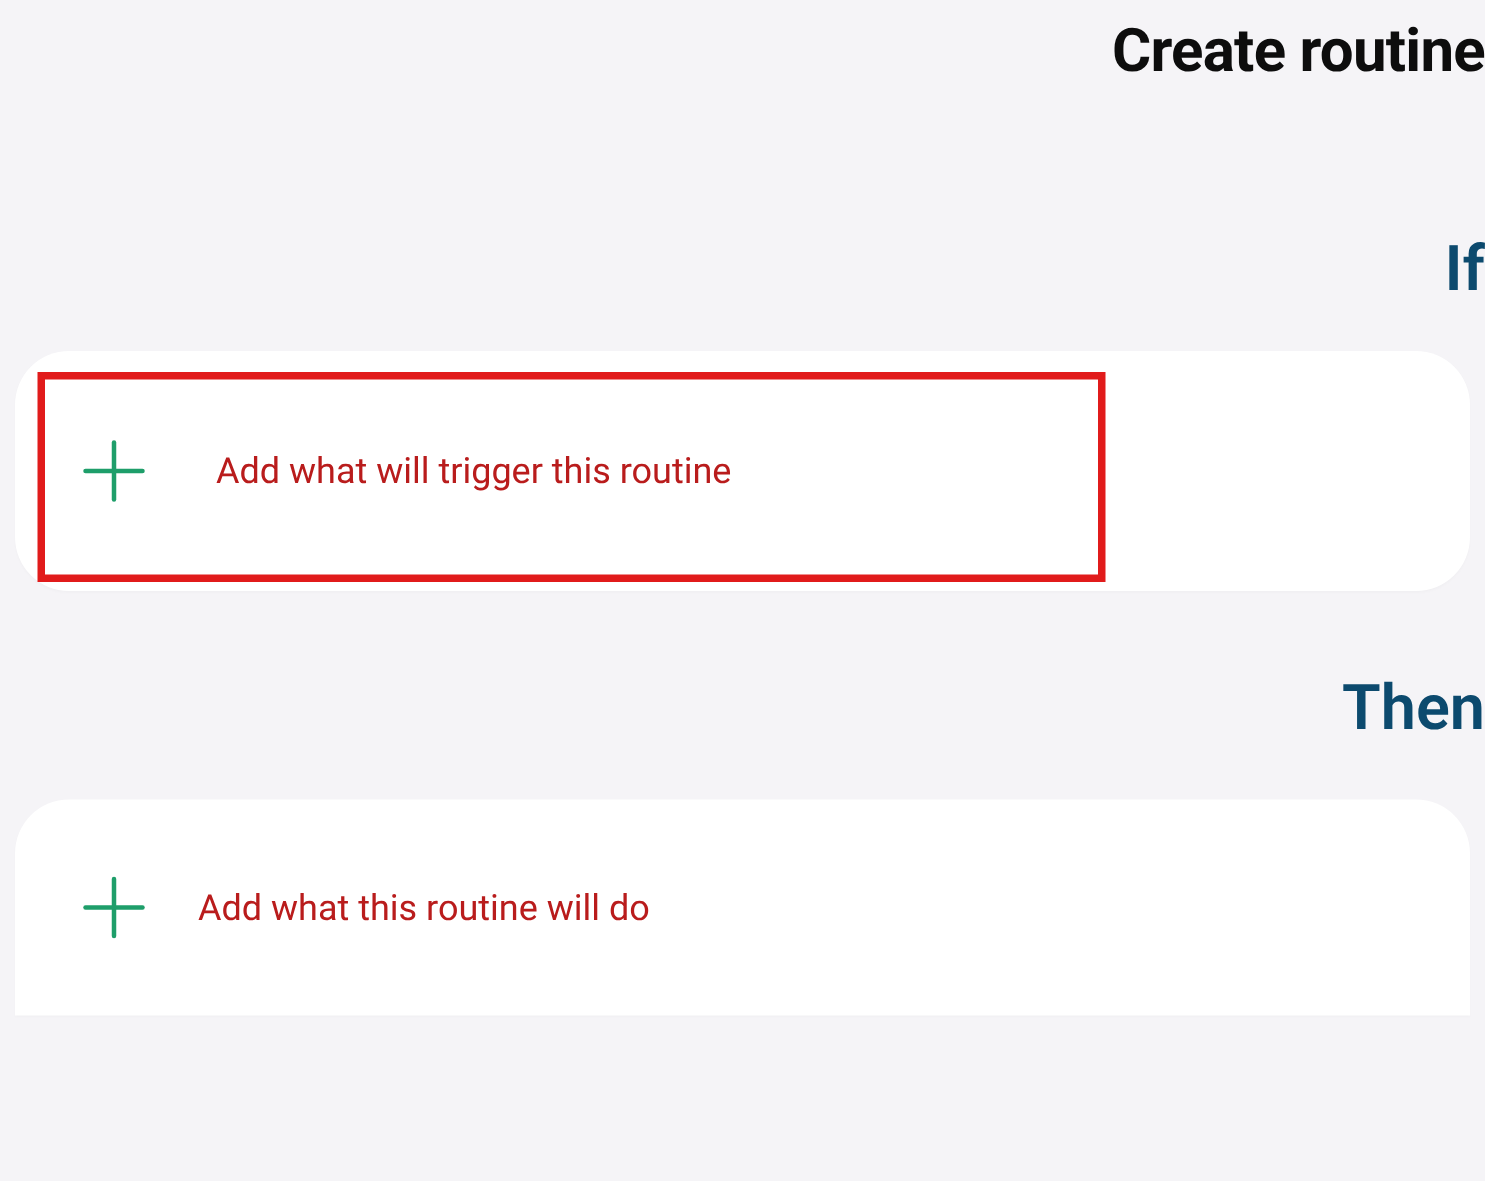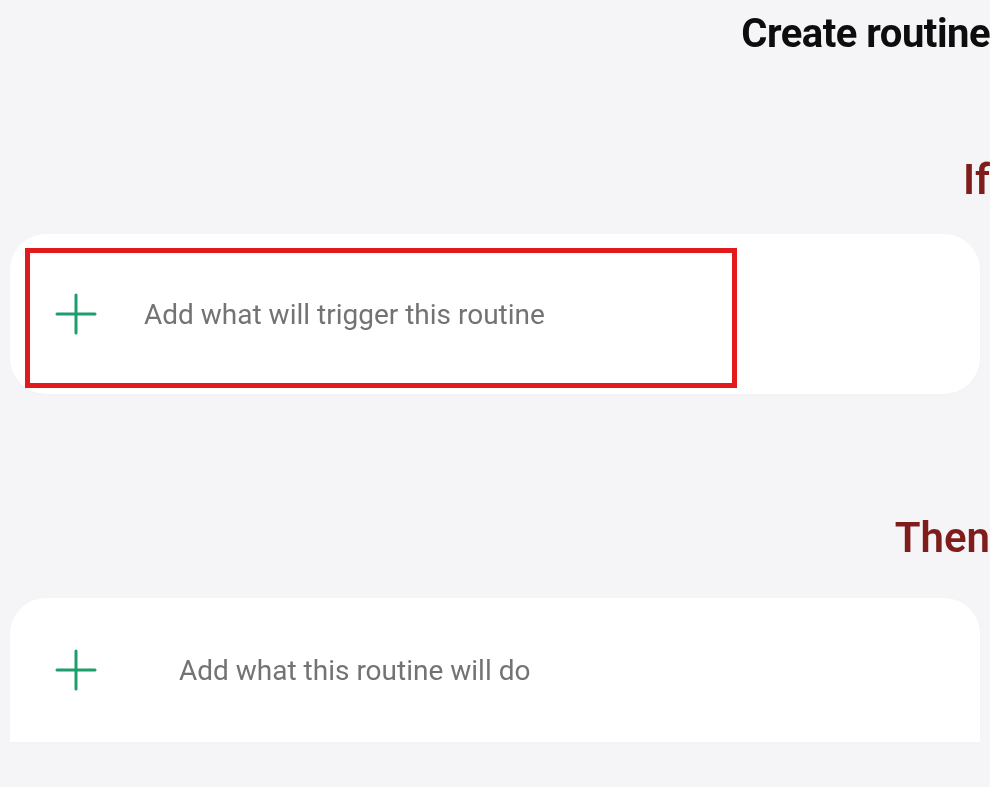--- a/index.html
+++ b/index.html
@@ -19,57 +19,56 @@
       font-size: 40px;
       font-weight: 700;
       letter-spacing: -0.5px;
       padding: 10px 0 0 52px;
       color: #0d0d0d;
     }
     .section-label {
       font-size: 42px;
       font-weight: 600;
       padding-left: 35px;
-      color: #7f1d1d;
+      color: #0c4a6e;
     }
     .section-if-label {
       margin-top: 98px;
     }
     .section-then-label {
-      margin-top: 119px;
+      margin-top: 54px;
     }
     .card {
       background: #ffffff;
       border-radius: 36px;
       margin: 30px 10px 0 10px;
       padding: 58px 44px 58px 44px;
       display: flex;
       align-items: center;
       box-shadow: 0 1px 2px rgba(0,0,0,0.02);
     }
     .card-then {
       margin-top: 36px;
       padding-top: 50px;
       padding-bottom: 50px;
       border-bottom-left-radius: 0;
       border-bottom-right-radius: 0;
-      gap: 47px;
     }
     .plus-icon {
       flex: 0 0 auto;
       width: 44px;
       height: 44px;
       margin-right: 46px;
     }
     .card-then .plus-icon {
       margin-right: 34px;
     }
     .card-label {
-      font-size: 28px;
-      color: #737373;
+      font-size: 24px;
+      color: #b91c1c;
       font-weight: 400;
     }
     .highlight-box {
       position: absolute;
       border: 5px solid #e11b1b;
       pointer-events: none;
     }
     .container {
       position: relative;
       width: 100%;

